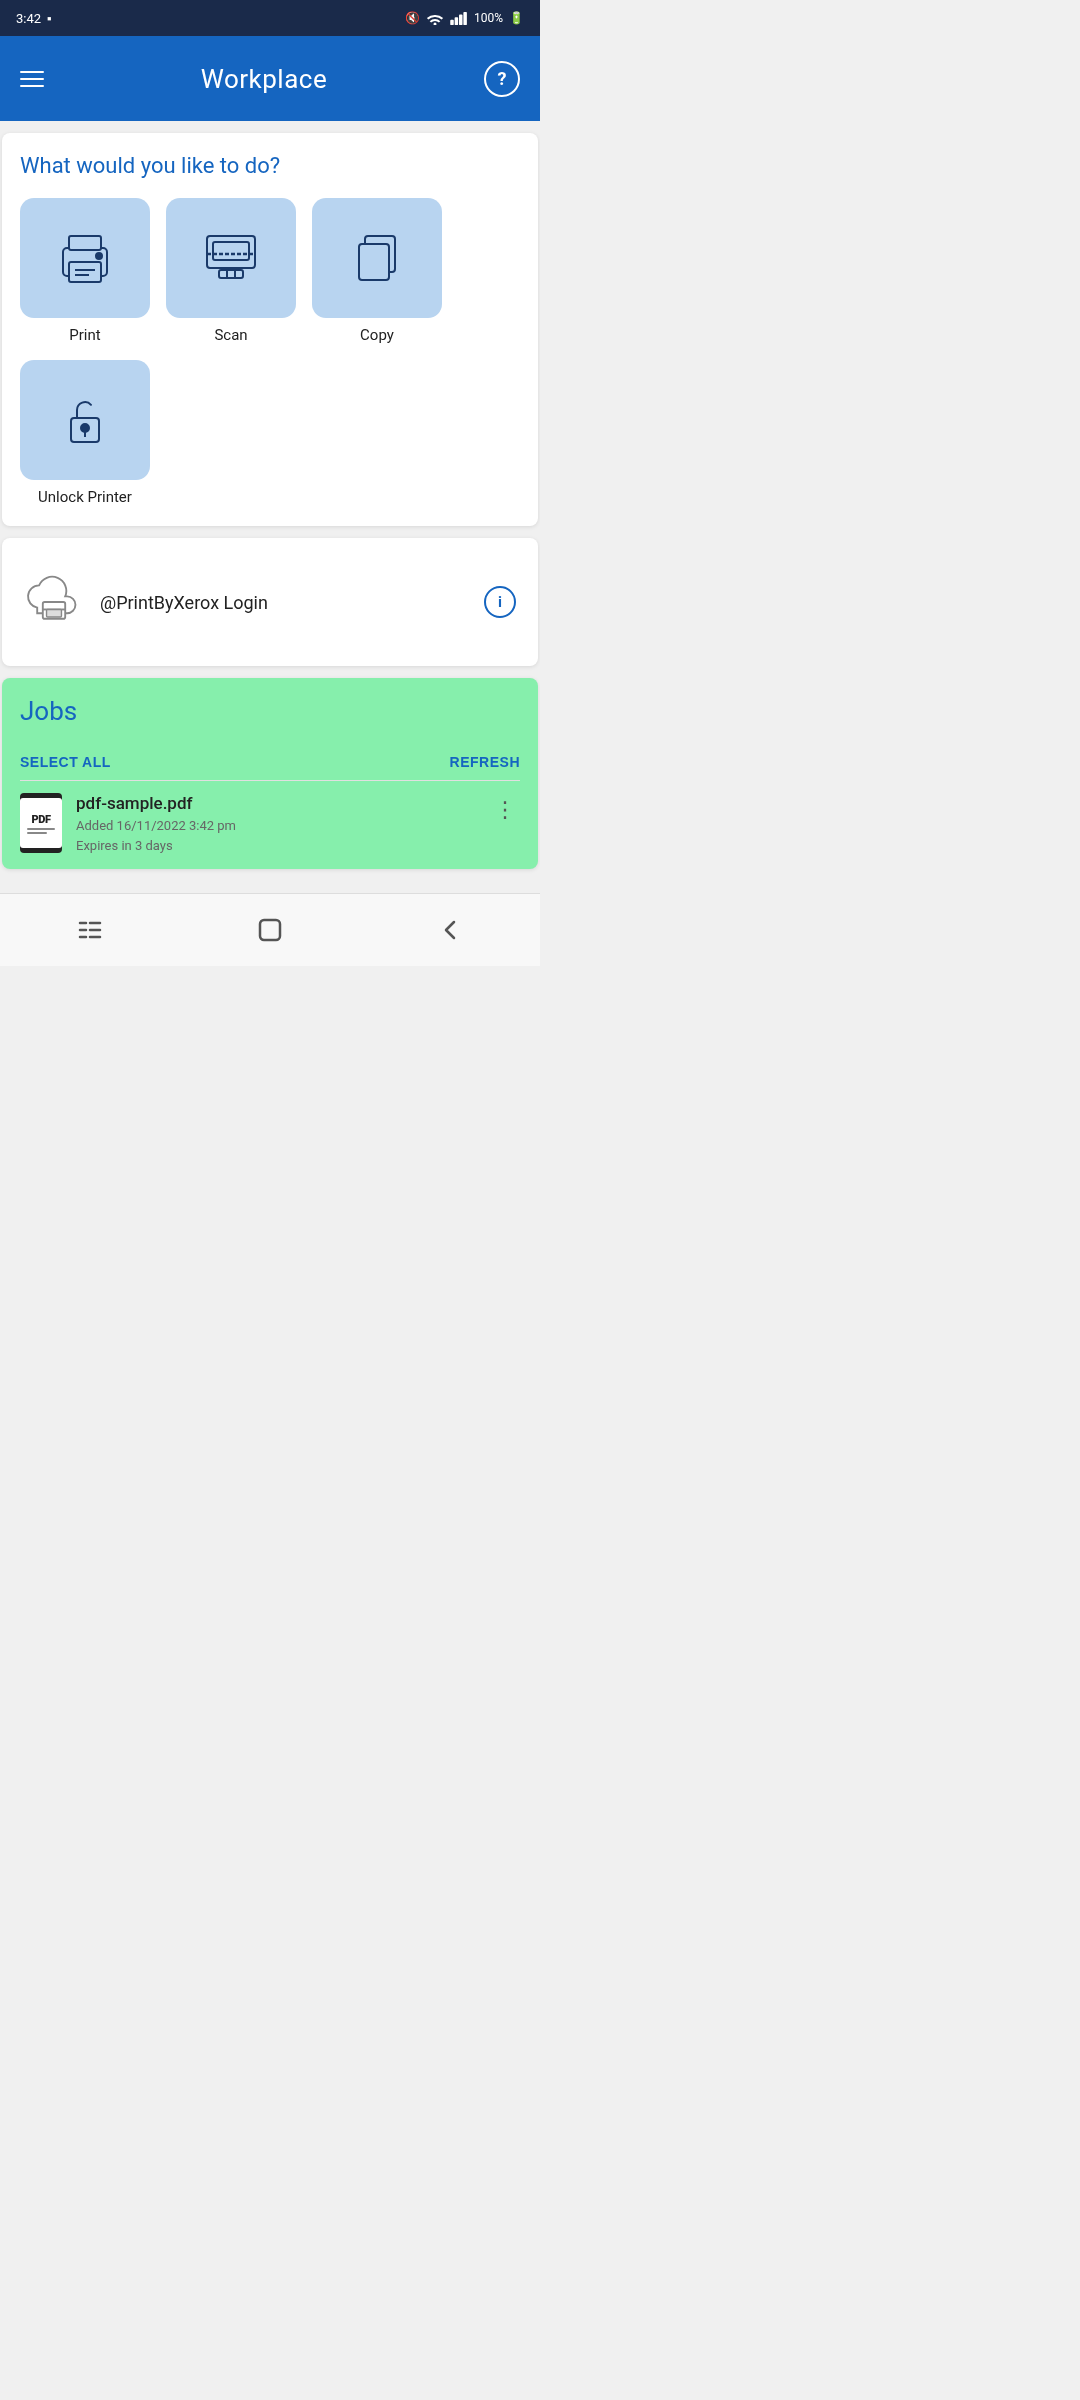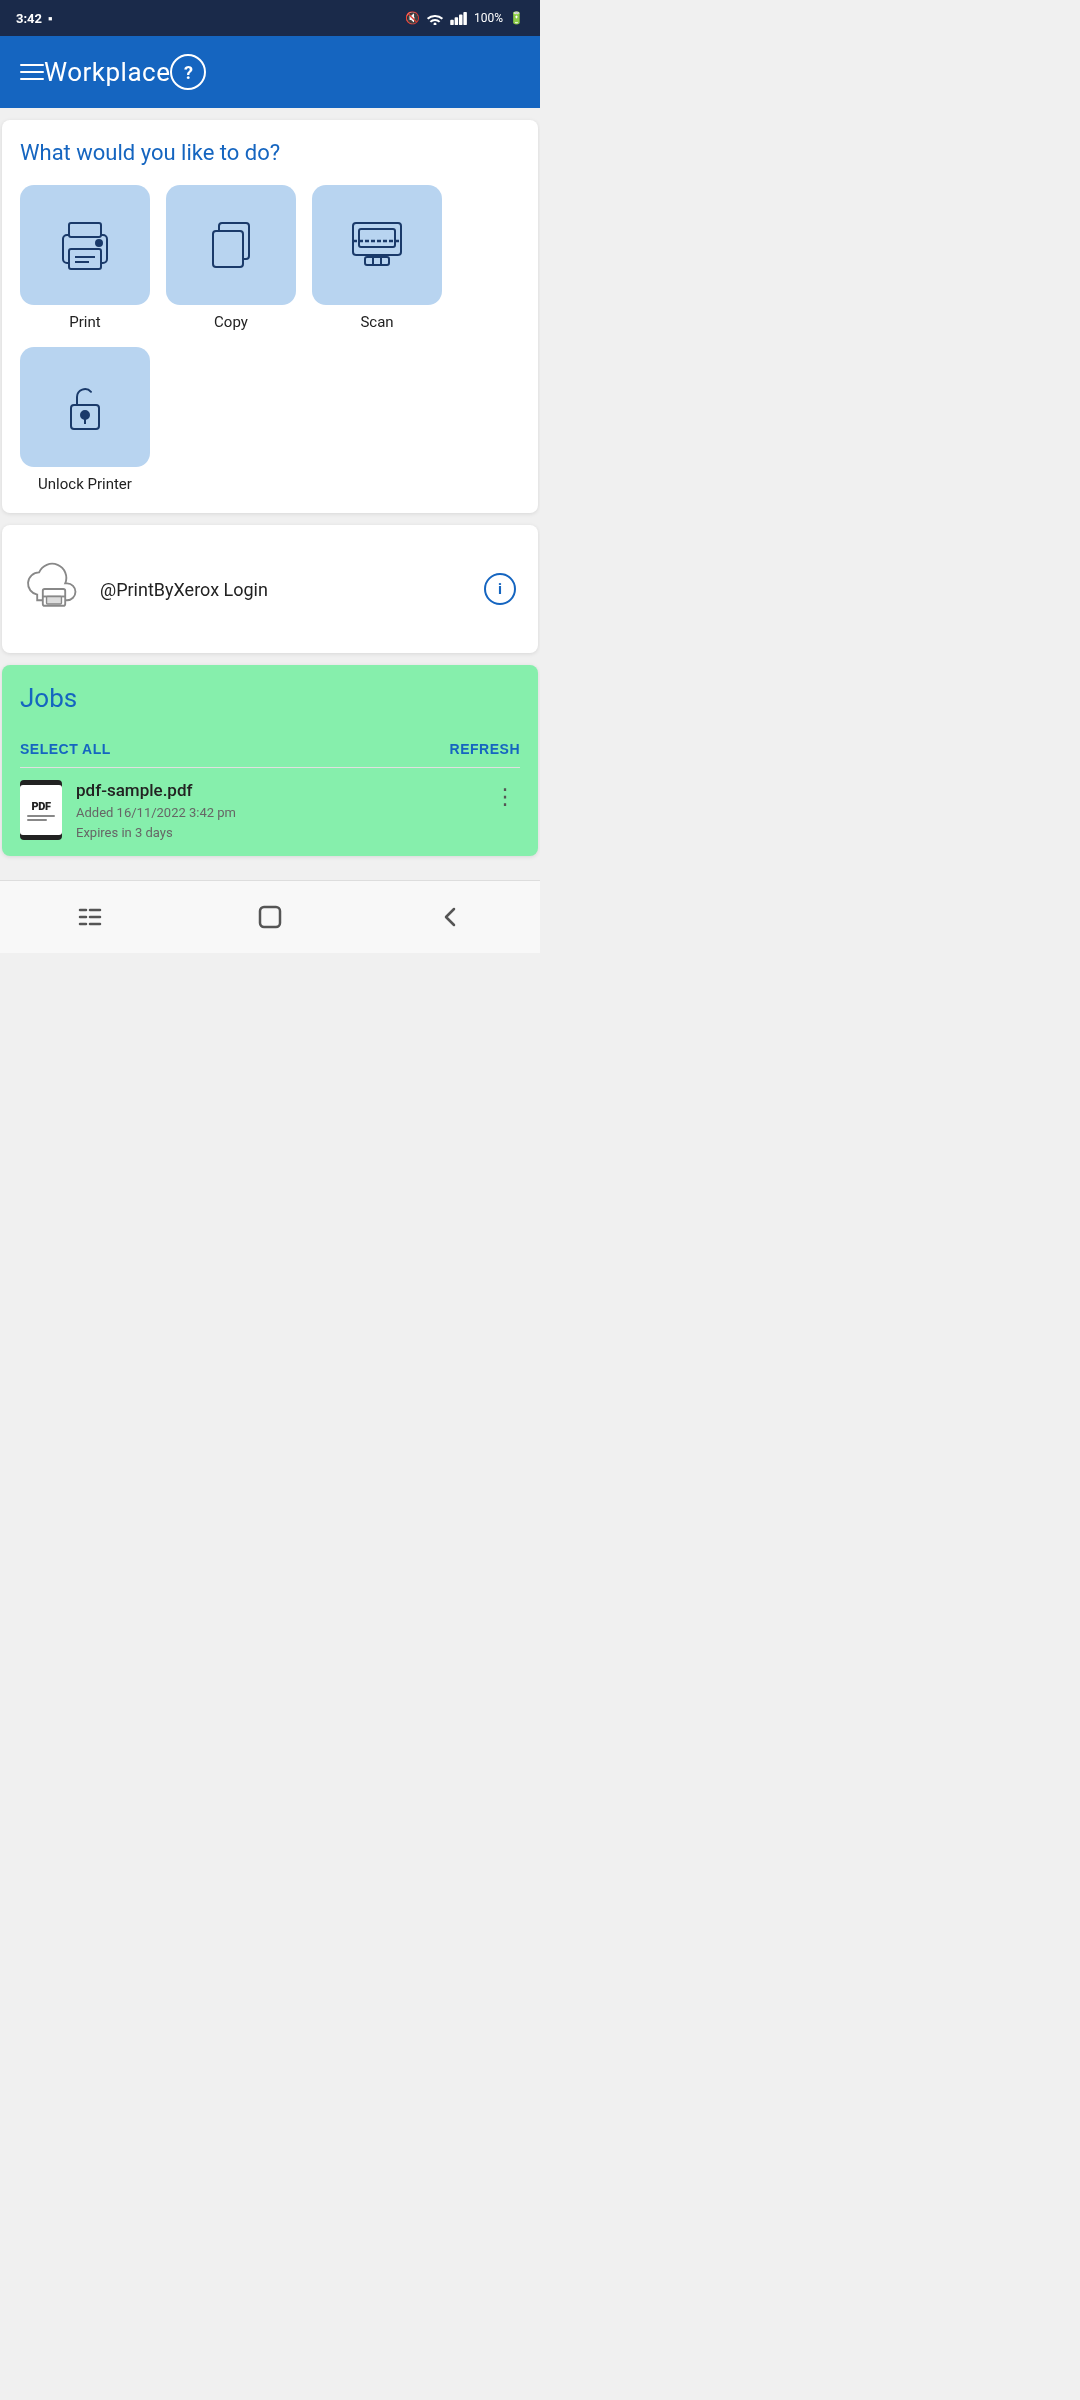--- a/index.html
+++ b/index.html
@@ -17,31 +17,32 @@
     .status-bar {
       background: #1a2a4a;
       color: white;
       display: flex;
       align-items: center;
       justify-content: space-between;
       padding: 0 16px;
       height: 36px;
       font-size: 13px;
     }
-    .status-bar-left { display: flex; align-items: center; gap: 6px; font-weight: bold; }
+    .status-bar-left { display: flex; align-items: center; gap: 6px; }
     .status-bar-right { display: flex; align-items: center; gap: 6px; font-size: 12px; }
 
     
     .app-bar {
       background: #1565C0;
       color: white;
       display: flex;
       align-items: center;
+      justify-content: space-between;
       padding: 0 20px;
-      height: 72px;
+      height: 85px;
     }
     .app-bar-title {
       font-size: 26px;
       font-weight: 400;
       letter-spacing: 0.5px;
     }
     .hamburger-icon {
       display: flex; flex-direction: column; gap: 5px; cursor: pointer;
     }
     .hamburger-icon span {
@@ -322,39 +323,39 @@
               <line x1="22" y1="49" x2="36" y2="49"></line>
               <circle cx="46" cy="30" r="3" fill="#1a3a6a"></circle>
             </svg>
           </div>
           <span class="action-label">Print</span>
         </div>
 
         <div class="action-item">
           <div class="action-btn">
             <svg viewBox="0 0 64 64">
-              <rect x="20" y="10" width="30" height="36" rx="3"></rect>
-              <rect x="14" y="18" width="30" height="36" rx="3" fill="#b8d4f0" stroke="#1a3a6a"></rect>
-            </svg>
-          </div>
-          <span class="action-label">Copy</span>
-        </div>
-
-        <div class="action-item">
-          <div class="action-btn">
-            <svg viewBox="0 0 64 64">
               <rect x="8" y="10" width="48" height="32" rx="3"></rect>
               <rect x="14" y="16" width="36" height="18" rx="2" fill="#b8d4f0" stroke="#1a3a6a"></rect>
               <line x1="8" y1="28" x2="56" y2="28" stroke-width="2.5" stroke-dasharray="4,2"></line>
               <rect x="20" y="44" width="24" height="8" rx="2" fill="#b8d4f0" stroke="#1a3a6a"></rect>
               <line x1="28" y1="44" x2="28" y2="52"></line>
               <line x1="36" y1="44" x2="36" y2="52"></line>
             </svg>
           </div>
           <span class="action-label">Scan</span>
+        </div>
+
+        <div class="action-item">
+          <div class="action-btn">
+            <svg viewBox="0 0 64 64">
+              <rect x="20" y="10" width="30" height="36" rx="3"></rect>
+              <rect x="14" y="18" width="30" height="36" rx="3" fill="#b8d4f0" stroke="#1a3a6a"></rect>
+            </svg>
+          </div>
+          <span class="action-label">Copy</span>
         </div>
       </div>
 
       <div class="action-row">
 
         <div class="action-item">
           <div class="action-btn">
             <svg viewBox="0 0 64 64">
               <rect x="18" y="30" width="28" height="24" rx="3"></rect>
               <path d="M24 30 v-8 a8 8 0 0 1 14-5.2" stroke-linecap="round"></path>

